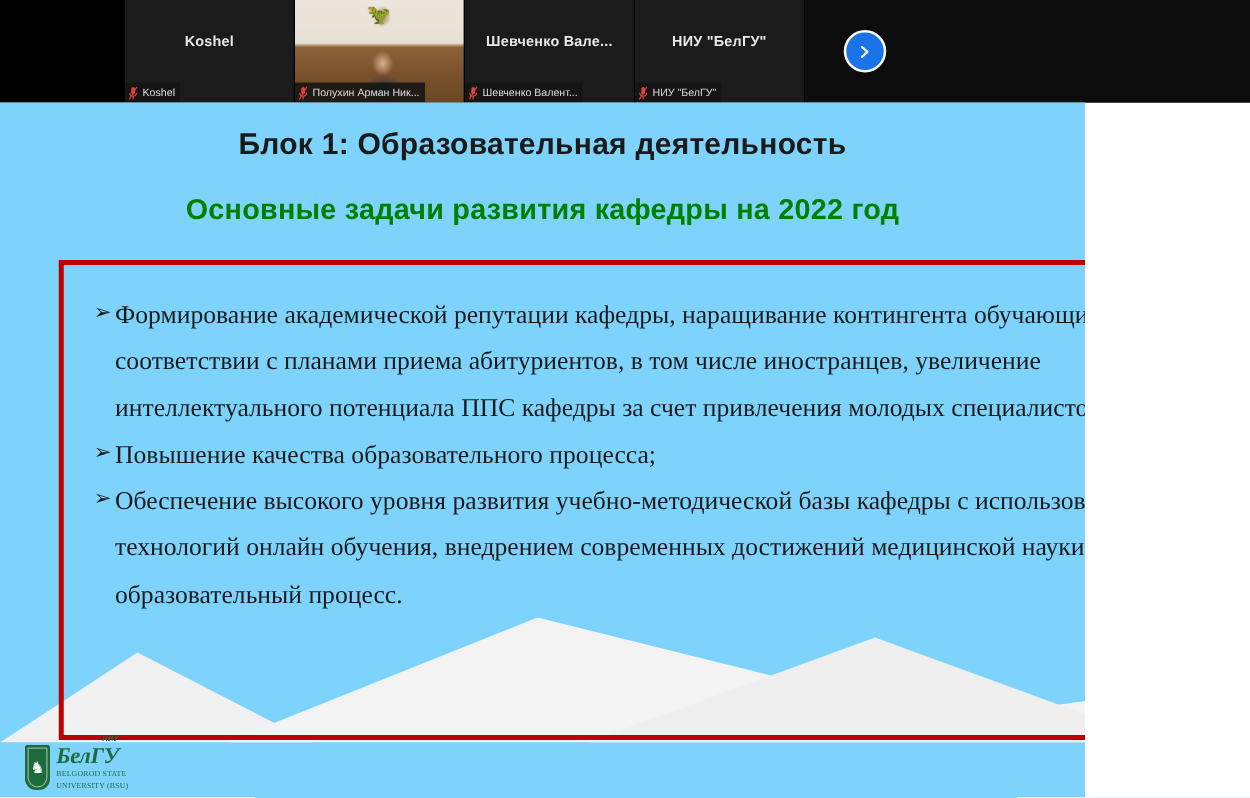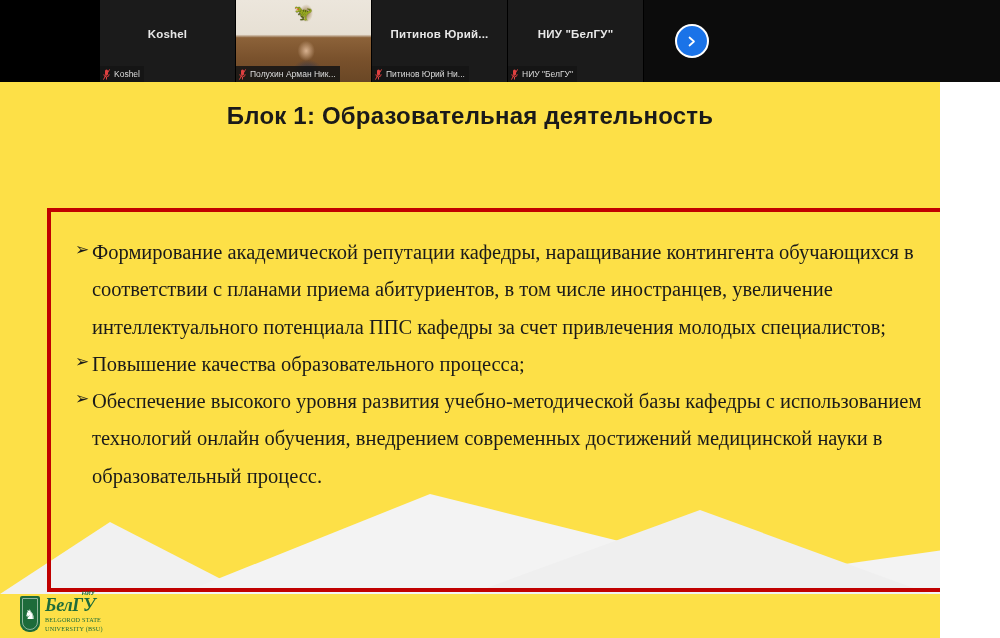--- a/index.html
+++ b/index.html
@@ -135,23 +135,23 @@
   .next-btn svg { display: block; }
   .strip-tail {
     flex: 1 1 auto;
     background: #0c0c0c;
   }
 
   
   #slide {
     position: absolute;
     left: 0; top: 82px;
-    width: 940px;
+    width: 868px;
     height: 556px;
-    background: #fde047;
+    background: #7dd3fc;
     overflow: hidden;
   }
   
   .deco {
     position: absolute;
     bottom: 44px;
     left: 0;
     width: 1000px;
     height: 130px;
     pointer-events: none;
@@ -312,33 +312,33 @@
         <svg class="mic-icon" viewBox="0 0 7 11">
           <rect x="2" y="0.5" width="3" height="6" rx="1.5" fill="#e04040"></rect>
           <path d="M0.8 5.2 a2.7 2.7 0 0 0 5.4 0" stroke="#e04040" stroke-width="0.9" fill="none"></path>
           <rect x="3" y="8" width="1" height="2.5" fill="#e04040"></rect>
           <line x1="0.4" y1="10.6" x2="6.6" y2="0.4" stroke="#e04040" stroke-width="1"></line>
         </svg>
         <span class="fname">Полухин Арман Ник...</span>
       </div>
     </div>
 
-
     <div class="tile">
-      <div class="tile-center-name">Питинов  Юрий...</div>
+      <div class="tile-center-name">Шевченко  Вале...</div>
       <div class="tile-footer">
         <svg class="mic-icon" viewBox="0 0 7 11">
           <rect x="2" y="0.5" width="3" height="6" rx="1.5" fill="#e04040"></rect>
           <path d="M0.8 5.2 a2.7 2.7 0 0 0 5.4 0" stroke="#e04040" stroke-width="0.9" fill="none"></path>
           <rect x="3" y="8" width="1" height="2.5" fill="#e04040"></rect>
           <line x1="0.4" y1="10.6" x2="6.6" y2="0.4" stroke="#e04040" stroke-width="1"></line>
         </svg>
-        <span class="fname">Питинов Юрий Ни...</span>
-      </div>
-    </div>
+        <span class="fname">Шевченко Валент...</span>
+      </div>
+    </div>
+
 
     <div class="tile">
       <div class="tile-center-name">НИУ "БелГУ"</div>
       <div class="tile-footer">
         <svg class="mic-icon" viewBox="0 0 7 11">
           <rect x="2" y="0.5" width="3" height="6" rx="1.5" fill="#e04040"></rect>
           <path d="M0.8 5.2 a2.7 2.7 0 0 0 5.4 0" stroke="#e04040" stroke-width="0.9" fill="none"></path>
           <rect x="3" y="8" width="1" height="2.5" fill="#e04040"></rect>
           <line x1="0.4" y1="10.6" x2="6.6" y2="0.4" stroke="#e04040" stroke-width="1"></line>
         </svg>
@@ -360,20 +360,21 @@
   <div id="slide">
 
     <svg class="deco" viewBox="0 0 1000 130" preserveAspectRatio="none">
       <polygon points="0,130 110,58 250,130" fill="#f1f1f1"></polygon>
       <polygon points="180,130 430,30 760,112 1000,78 1000,130" fill="#f3f3f3"></polygon>
       <polygon points="470,130 700,46 930,130" fill="#efefef"></polygon>
     </svg>
 
     <div class="slide-title">Блок 1: Образовательная деятельность</div>
 
+    <div class="slide-subtitle" style="color:#008000;">Основные задачи развития кафедры на 2022 год</div>
 
     <div class="content-box">
       <ul class="bullet-list">
         <li class="bullet-item">
           <span class="bullet-marker">➢</span>
           <span class="bullet-text">Формирование академической репутации кафедры, наращивание контингента обучающихся в соответствии с планами приема абитуриентов, в том числе иностранцев, увеличение интеллектуального потенциала ППС кафедры за счет привлечения молодых специалистов;</span>
         </li>
         <li class="bullet-item">
           <span class="bullet-marker">➢</span>
           <span class="bullet-text">Повышение качества образовательного процесса;</span>

